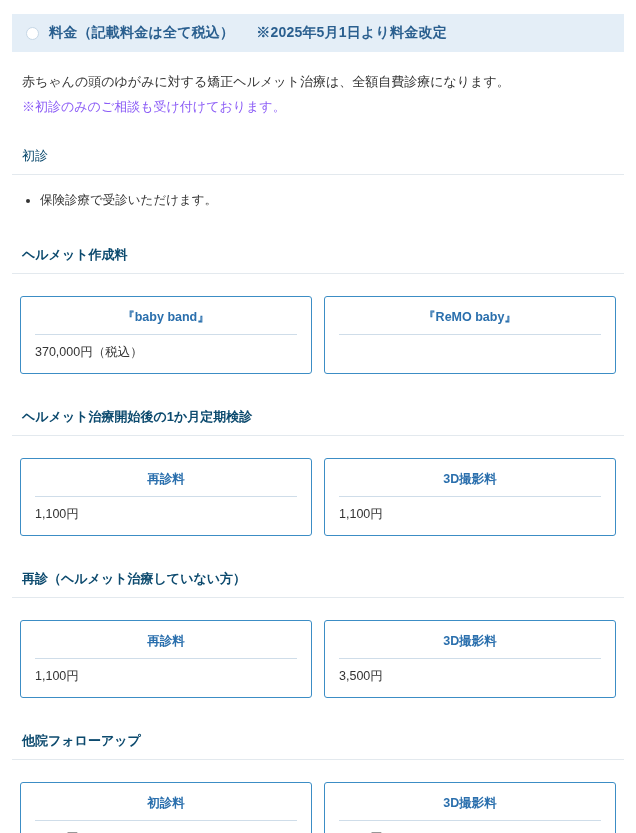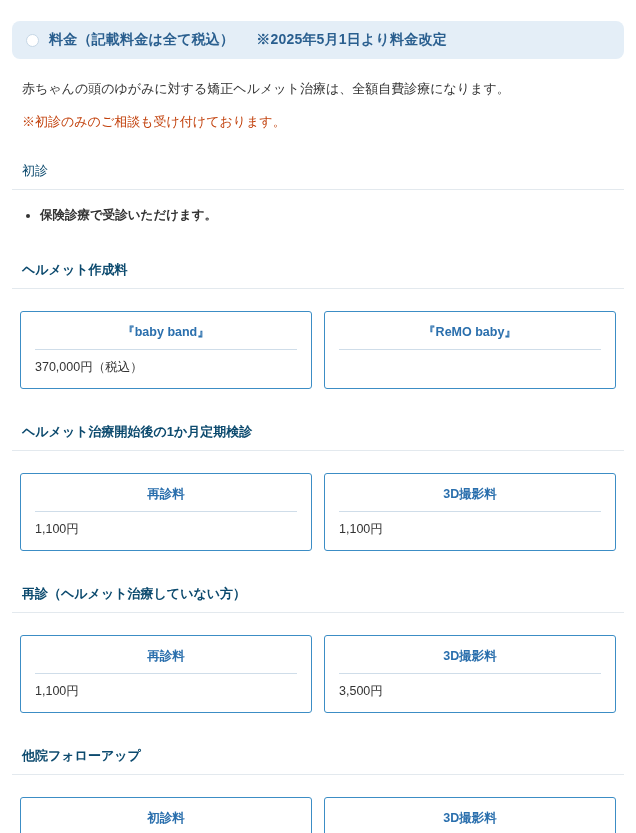--- a/index.html
+++ b/index.html
@@ -17,25 +17,25 @@
   }
   .page {
     width: 636px;
     box-sizing: border-box;
     padding: 0;
   }
 
   
   .section-header {
     background: #e4eef7;
-    margin: 21px 12px 0 12px;
+    margin: 14px 12px 0 12px;
     padding: 10px 14px;
     display: flex;
     align-items: center;
-    border-radius: 8px;
+    border-radius: 0;
   }
   .section-header .bullet-icon {
     width: 11px;
     height: 11px;
     border-radius: 50%;
     background: #ffffff;
     border: 1px solid #c6d7e6;
     display: inline-block;
     margin-right: 10px;
     flex: none;
@@ -51,23 +51,22 @@
   }
 
   
   .lead {
     margin: 18px 22px 0 22px;
     font-size: 13px;
     line-height: 1.9;
     color: #333333;
   }
   .lead .warn {
-    color: #c2410c;
+    color: #8b5cf6;
     display: block;
-    margin-top: 8px;
   }
 
   
   .subhead {
     margin: 20px 12px 0 12px;
     padding: 8px 10px 9px 10px;
     font-size: 13px;
     color: #0c4a6e;
     border-bottom: 1px solid #e3e9ee;
   }
@@ -75,21 +74,20 @@
     margin-top: 26px;
     font-weight: bold;
   }
 
   
   ul.plain-list {
     margin: 14px 22px 0 22px;
     padding-left: 18px;
     font-size: 12.5px;
     line-height: 1.8;
-    font-weight: bold;
   }
   ul.plain-list li {
     margin: 0;
   }
 
   
   .card-row {
     display: flex;
     gap: 12px;
     margin: 22px 20px 0 20px;

